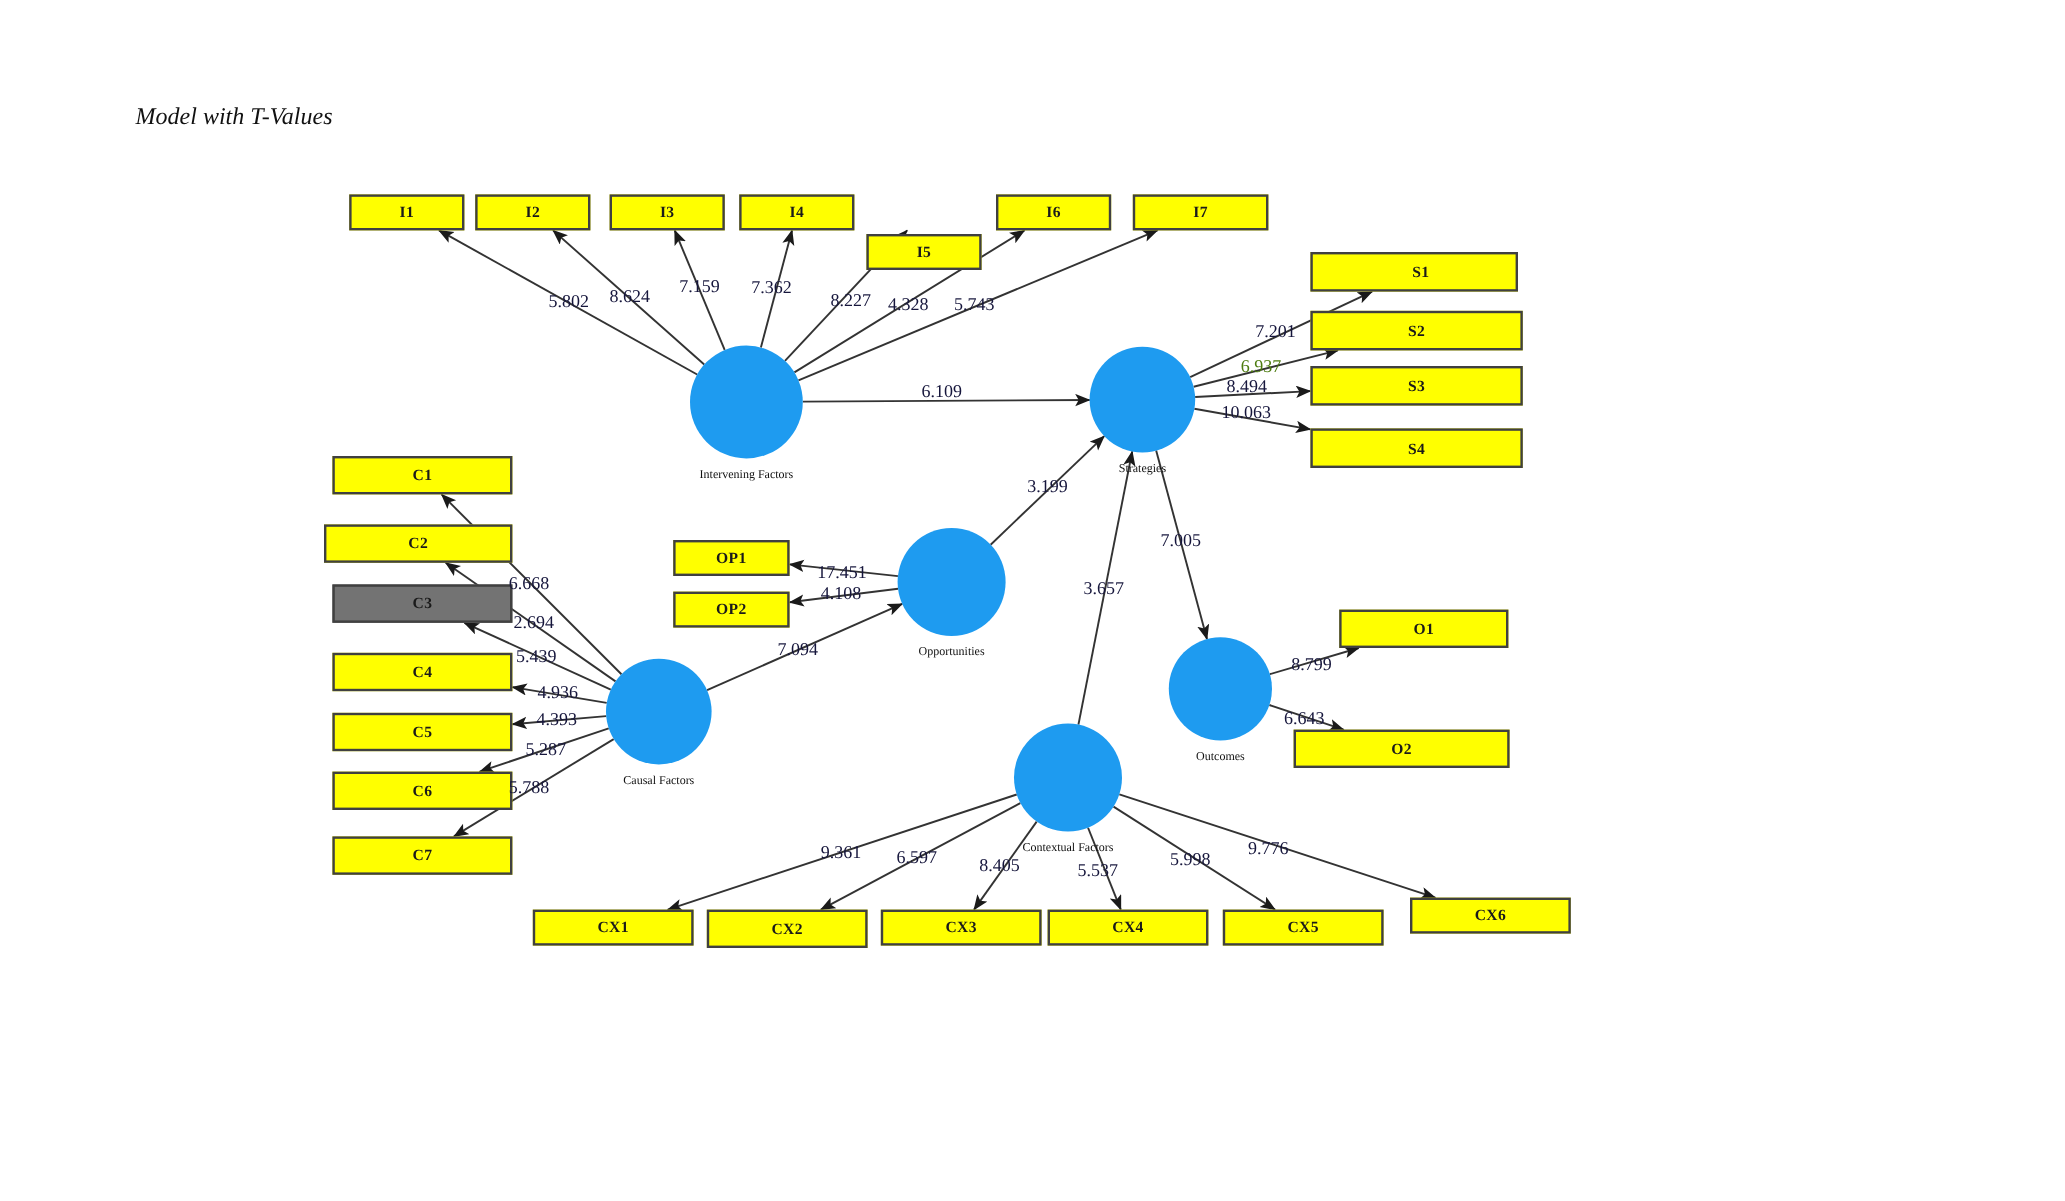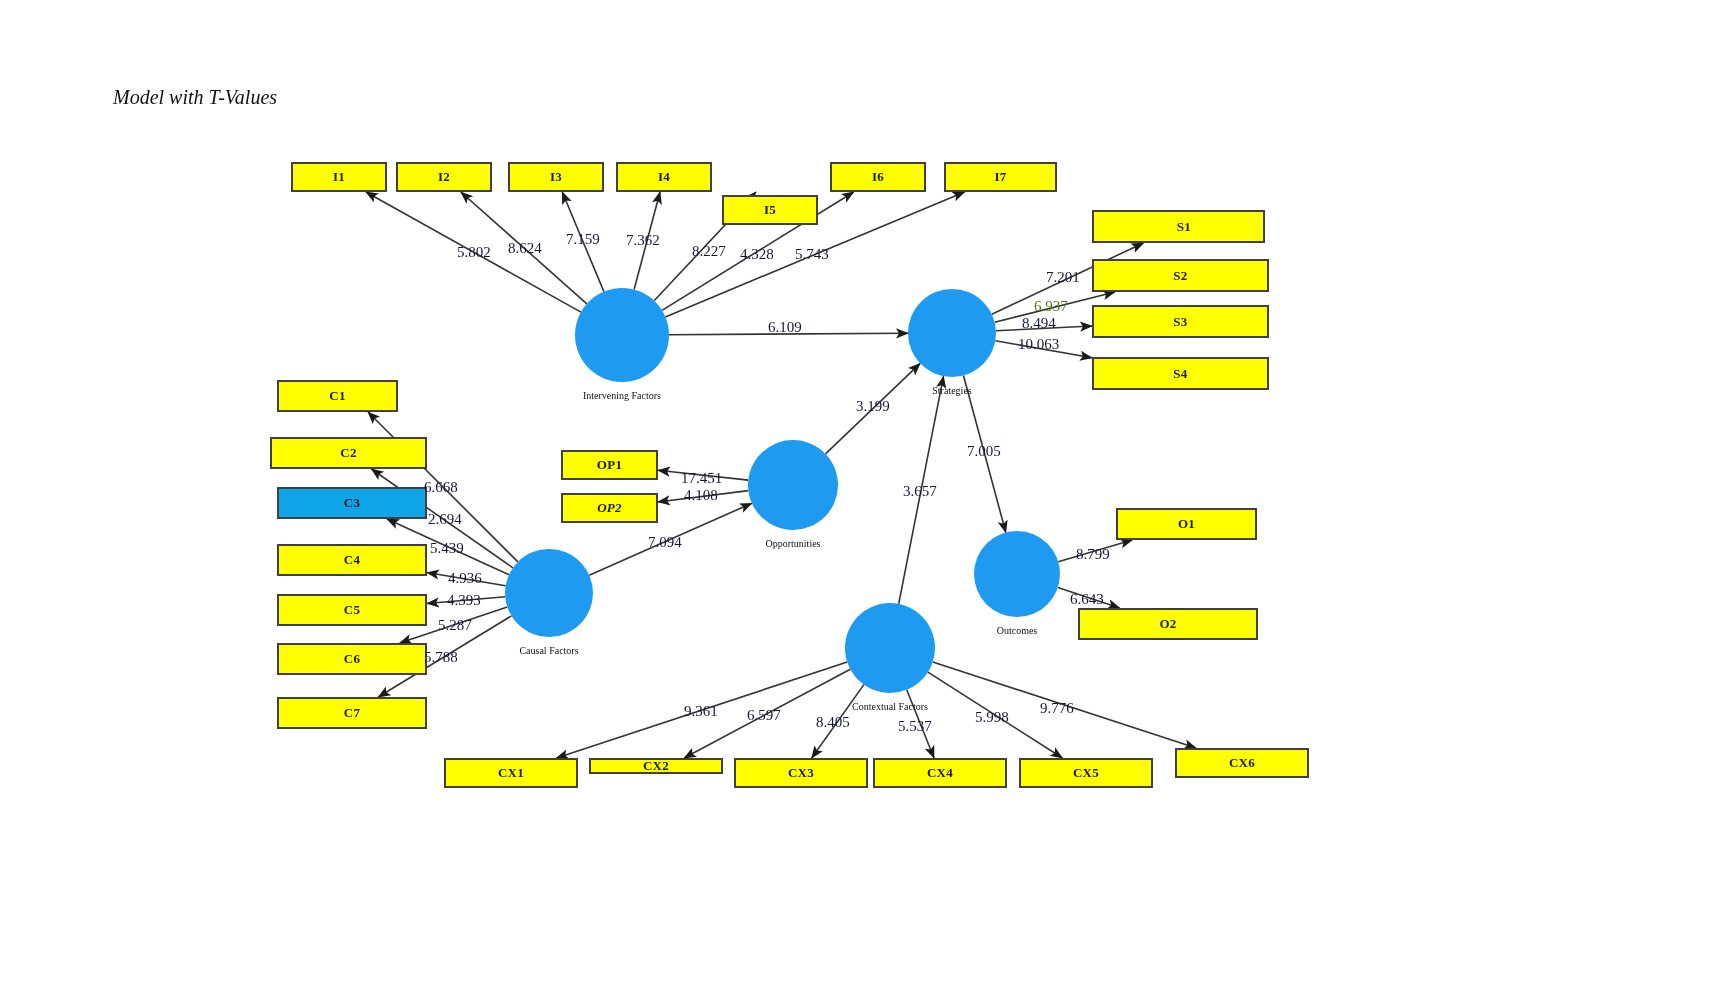--- a/index.html
+++ b/index.html
@@ -147,57 +147,57 @@
       </div>
       <div class="ind" style="left: 1092px; top: 259px; width: 177px; height: 33px; background: rgb(255, 255, 0);">
         <span>S2</span>
       </div>
       <div class="ind" style="left: 1092px; top: 305px; width: 177px; height: 33px; background: rgb(255, 255, 0);">
         <span>S3</span>
       </div>
       <div class="ind" style="left: 1092px; top: 357px; width: 177px; height: 33px; background: rgb(255, 255, 0);">
         <span>S4</span>
       </div>
-      <div class="ind" style="left: 277px; top: 380px; width: 121px; height: 32px; background: rgb(255, 255, 0); align-items: center;">
+      <div class="ind" style="left: 277px; top: 380px; width: 150px; height: 32px; background: rgb(255, 255, 0); align-items: center;">
         <span>C1</span>
       </div>
       <div class="ind" style="left: 270px; top: 437px; width: 157px; height: 32px; background: rgb(255, 255, 0);">
         <span>C2</span>
       </div>
-      <div class="ind" style="left: 277px; top: 487px; width: 150px; height: 32px; background: #0ea5e9;">
+      <div class="ind" style="left: 277px; top: 487px; width: 150px; height: 32px; background: #737373;">
         <span>C3</span>
       </div>
       <div class="ind" style="left: 277px; top: 544px; width: 150px; height: 32px; background: rgb(255, 255, 0);">
         <span>C4</span>
       </div>
       <div class="ind" style="left: 277px; top: 594px; width: 150px; height: 32px; background: rgb(255, 255, 0);">
         <span>C5</span>
       </div>
       <div class="ind" style="left: 277px; top: 643px; width: 150px; height: 32px; background: rgb(255, 255, 0);">
         <span>C6</span>
       </div>
       <div class="ind" style="left: 277px; top: 697px; width: 150px; height: 32px; background: rgb(255, 255, 0);">
         <span>C7</span>
       </div>
       <div class="ind" style="left: 561px; top: 450px; width: 97px; height: 30px; background: rgb(255, 255, 0);">
         <span>OP1</span>
       </div>
-      <div class="ind" style="left: 561px; top: 493px; width: 97px; height: 30px; background: rgb(255, 255, 0); font-style: italic;">
+      <div class="ind" style="left: 561px; top: 493px; width: 97px; height: 30px; background: rgb(255, 255, 0);">
         <span>OP2</span>
       </div>
       <div class="ind" style="left: 1116px; top: 508px; width: 141px; height: 32px; background: rgb(255, 255, 0);">
         <span>O1</span>
       </div>
       <div class="ind" style="left: 1078px; top: 608px; width: 180px; height: 32px; background: rgb(255, 255, 0);">
         <span>O2</span>
       </div>
       <div class="ind" style="left: 444px; top: 758px; width: 134px; height: 30px; background: rgb(255, 255, 0);">
         <span>CX1</span>
       </div>
-      <div class="ind" style="left: 589px; top: 758px; width: 134px; height: 16px; background: rgb(255, 255, 0);">
+      <div class="ind" style="left: 589px; top: 758px; width: 134px; height: 32px; background: rgb(255, 255, 0);">
         <span>CX2</span>
       </div>
       <div class="ind" style="left: 734px; top: 758px; width: 134px; height: 30px; background: rgb(255, 255, 0);">
         <span>CX3</span>
       </div>
       <div class="ind" style="left: 873px; top: 758px; width: 134px; height: 30px; background: rgb(255, 255, 0);">
         <span>CX4</span>
       </div>
       <div class="ind" style="left: 1019px; top: 758px; width: 134px; height: 30px; background: rgb(255, 255, 0); justify-content: center;">
         <span>CX5</span>

